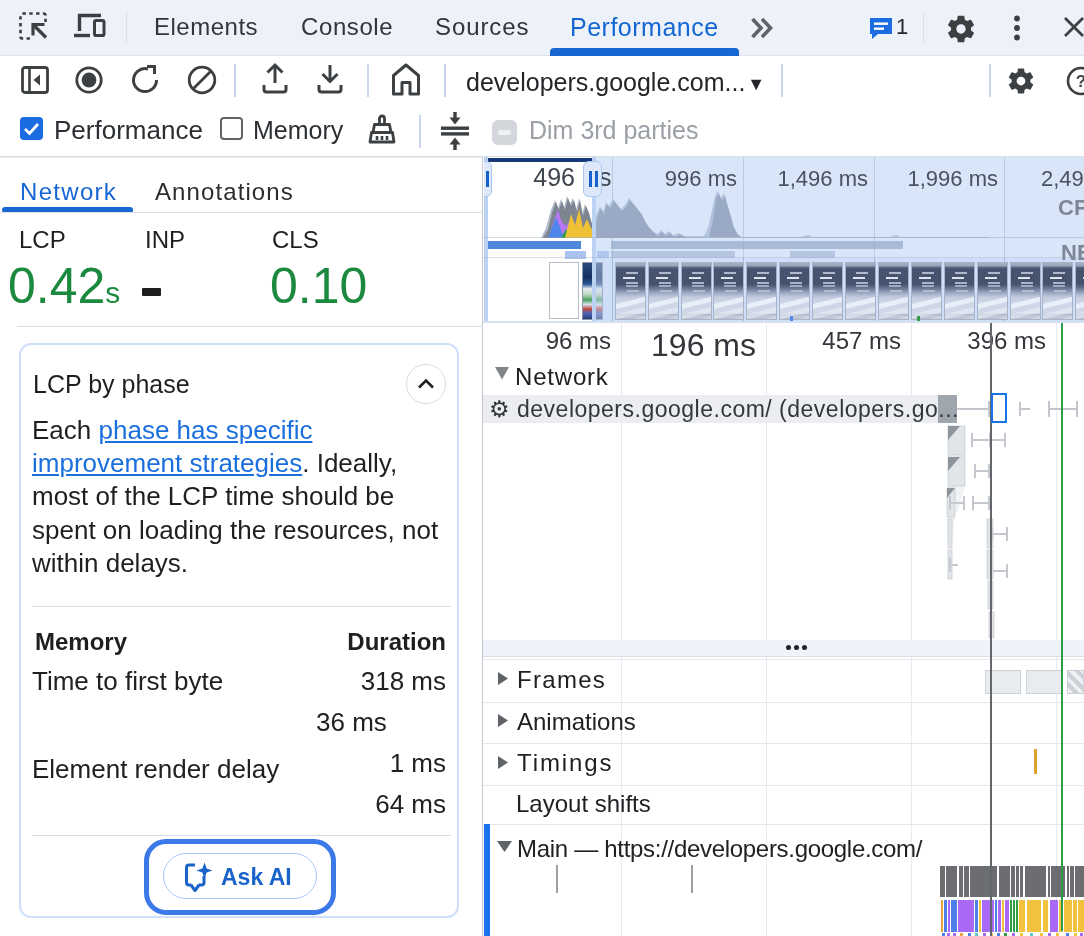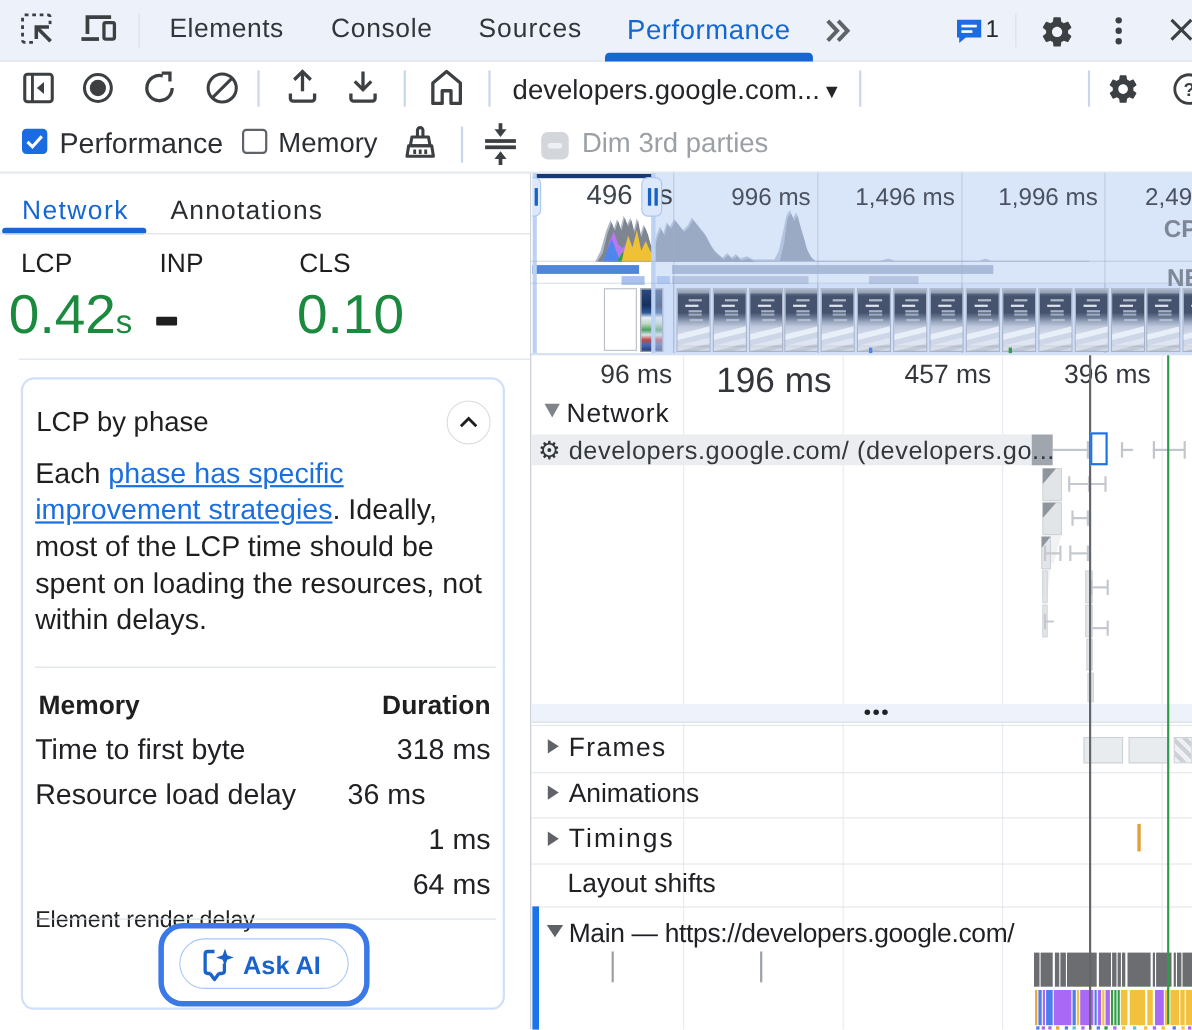--- a/index.html
+++ b/index.html
@@ -154,24 +154,23 @@
 <div class="abs" style="left:406px;top:364px;width:40px;height:40px;border:1px solid #dadce0;border-radius:50%;background:#fff"></div>
 <svg style="left:406px;top:364px" width="40" height="40" viewBox="0 0 40 40">
   <path d="M13 23.5 L20 16.5 L27 23.5" fill="none" stroke="#1f1f1f" stroke-width="2.6"></path>
 </svg>
 <div class="txt" style="left:32px;top:414px;font-size:26px;line-height:33.2px;color:#1f1f1f">Each <span style="color:#1a6fdf;text-decoration:underline">phase has specific</span><br><span style="color:#1a6fdf;text-decoration:underline">improvement strategies</span>. Ideally,<br>most of the LCP time should be<br>spent on loading the resources, not<br>within delays.</div>
 <div class="abs" style="left:32px;top:606px;width:419px;height:1px;background:#d7dde8"></div>
 <div class="txt" style="left:35px;top:628px;font-size:24px;font-weight:700;color:#1f1f1f">Memory</div>
 <div class="txt" style="left:316px;width:130px;text-align:right;top:628px;font-size:24px;font-weight:700;color:#1f1f1f">Duration</div>
 <div class="txt" style="left:32px;top:666px;font-size:26px">Time to first byte</div>
 <div class="txt" style="left:316px;width:130px;text-align:right;top:666px;font-size:26px">318 ms</div>
-<div class="txt" style="left:32px;top:707px;font-size:26px">Resource load delay</div>
 <div class="txt" style="left:316px;width:130px;text-align:left;top:707px;font-size:26px">36 ms</div>
 <div class="txt" style="left:316px;width:130px;text-align:right;top:748px;font-size:26px">1 ms</div>
-<div class="txt" style="left:32px;top:825px;font-size:21px">Element render delay</div>
+<div class="txt" style="left:32px;top:754px;font-size:26px">Element render delay</div>
 <div class="txt" style="left:316px;width:130px;text-align:right;top:789px;font-size:26px">64 ms</div>
 <div class="abs" style="left:32px;top:835px;width:419px;height:1px;background:#d7dde8"></div>
 
 <div class="abs" style="left:144px;top:839px;width:192px;height:76px;border:5px solid #3b78e8;border-radius:22px"></div>
 <div class="abs" style="left:163px;top:853px;width:154px;height:46px;border:1.5px solid #a8c7fa;border-radius:23px;background:#fff"></div>
 <svg style="left:182px;top:861px" width="32" height="33" viewBox="0 0 32 33">
 <path d="M13 4 H7 Q4.5 4 4.5 6.5 V21.5 Q4.5 24 7 24 H9.5 M16.5 24 H19.5 Q22 24 22 21.5 V15" fill="none" stroke="#1a63ca" stroke-width="3"></path>
 <path d="M9 24 L13 29.5 L17 24" fill="none" stroke="#1a63ca" stroke-width="3" stroke-linejoin="round"></path>
 <path d="M22.5 1.5 L24.6 7.4 L30.5 9.5 L24.6 11.6 L22.5 17.5 L20.4 11.6 L14.5 9.5 L20.4 7.4 Z" fill="#1a63ca"></path>
 </svg>

